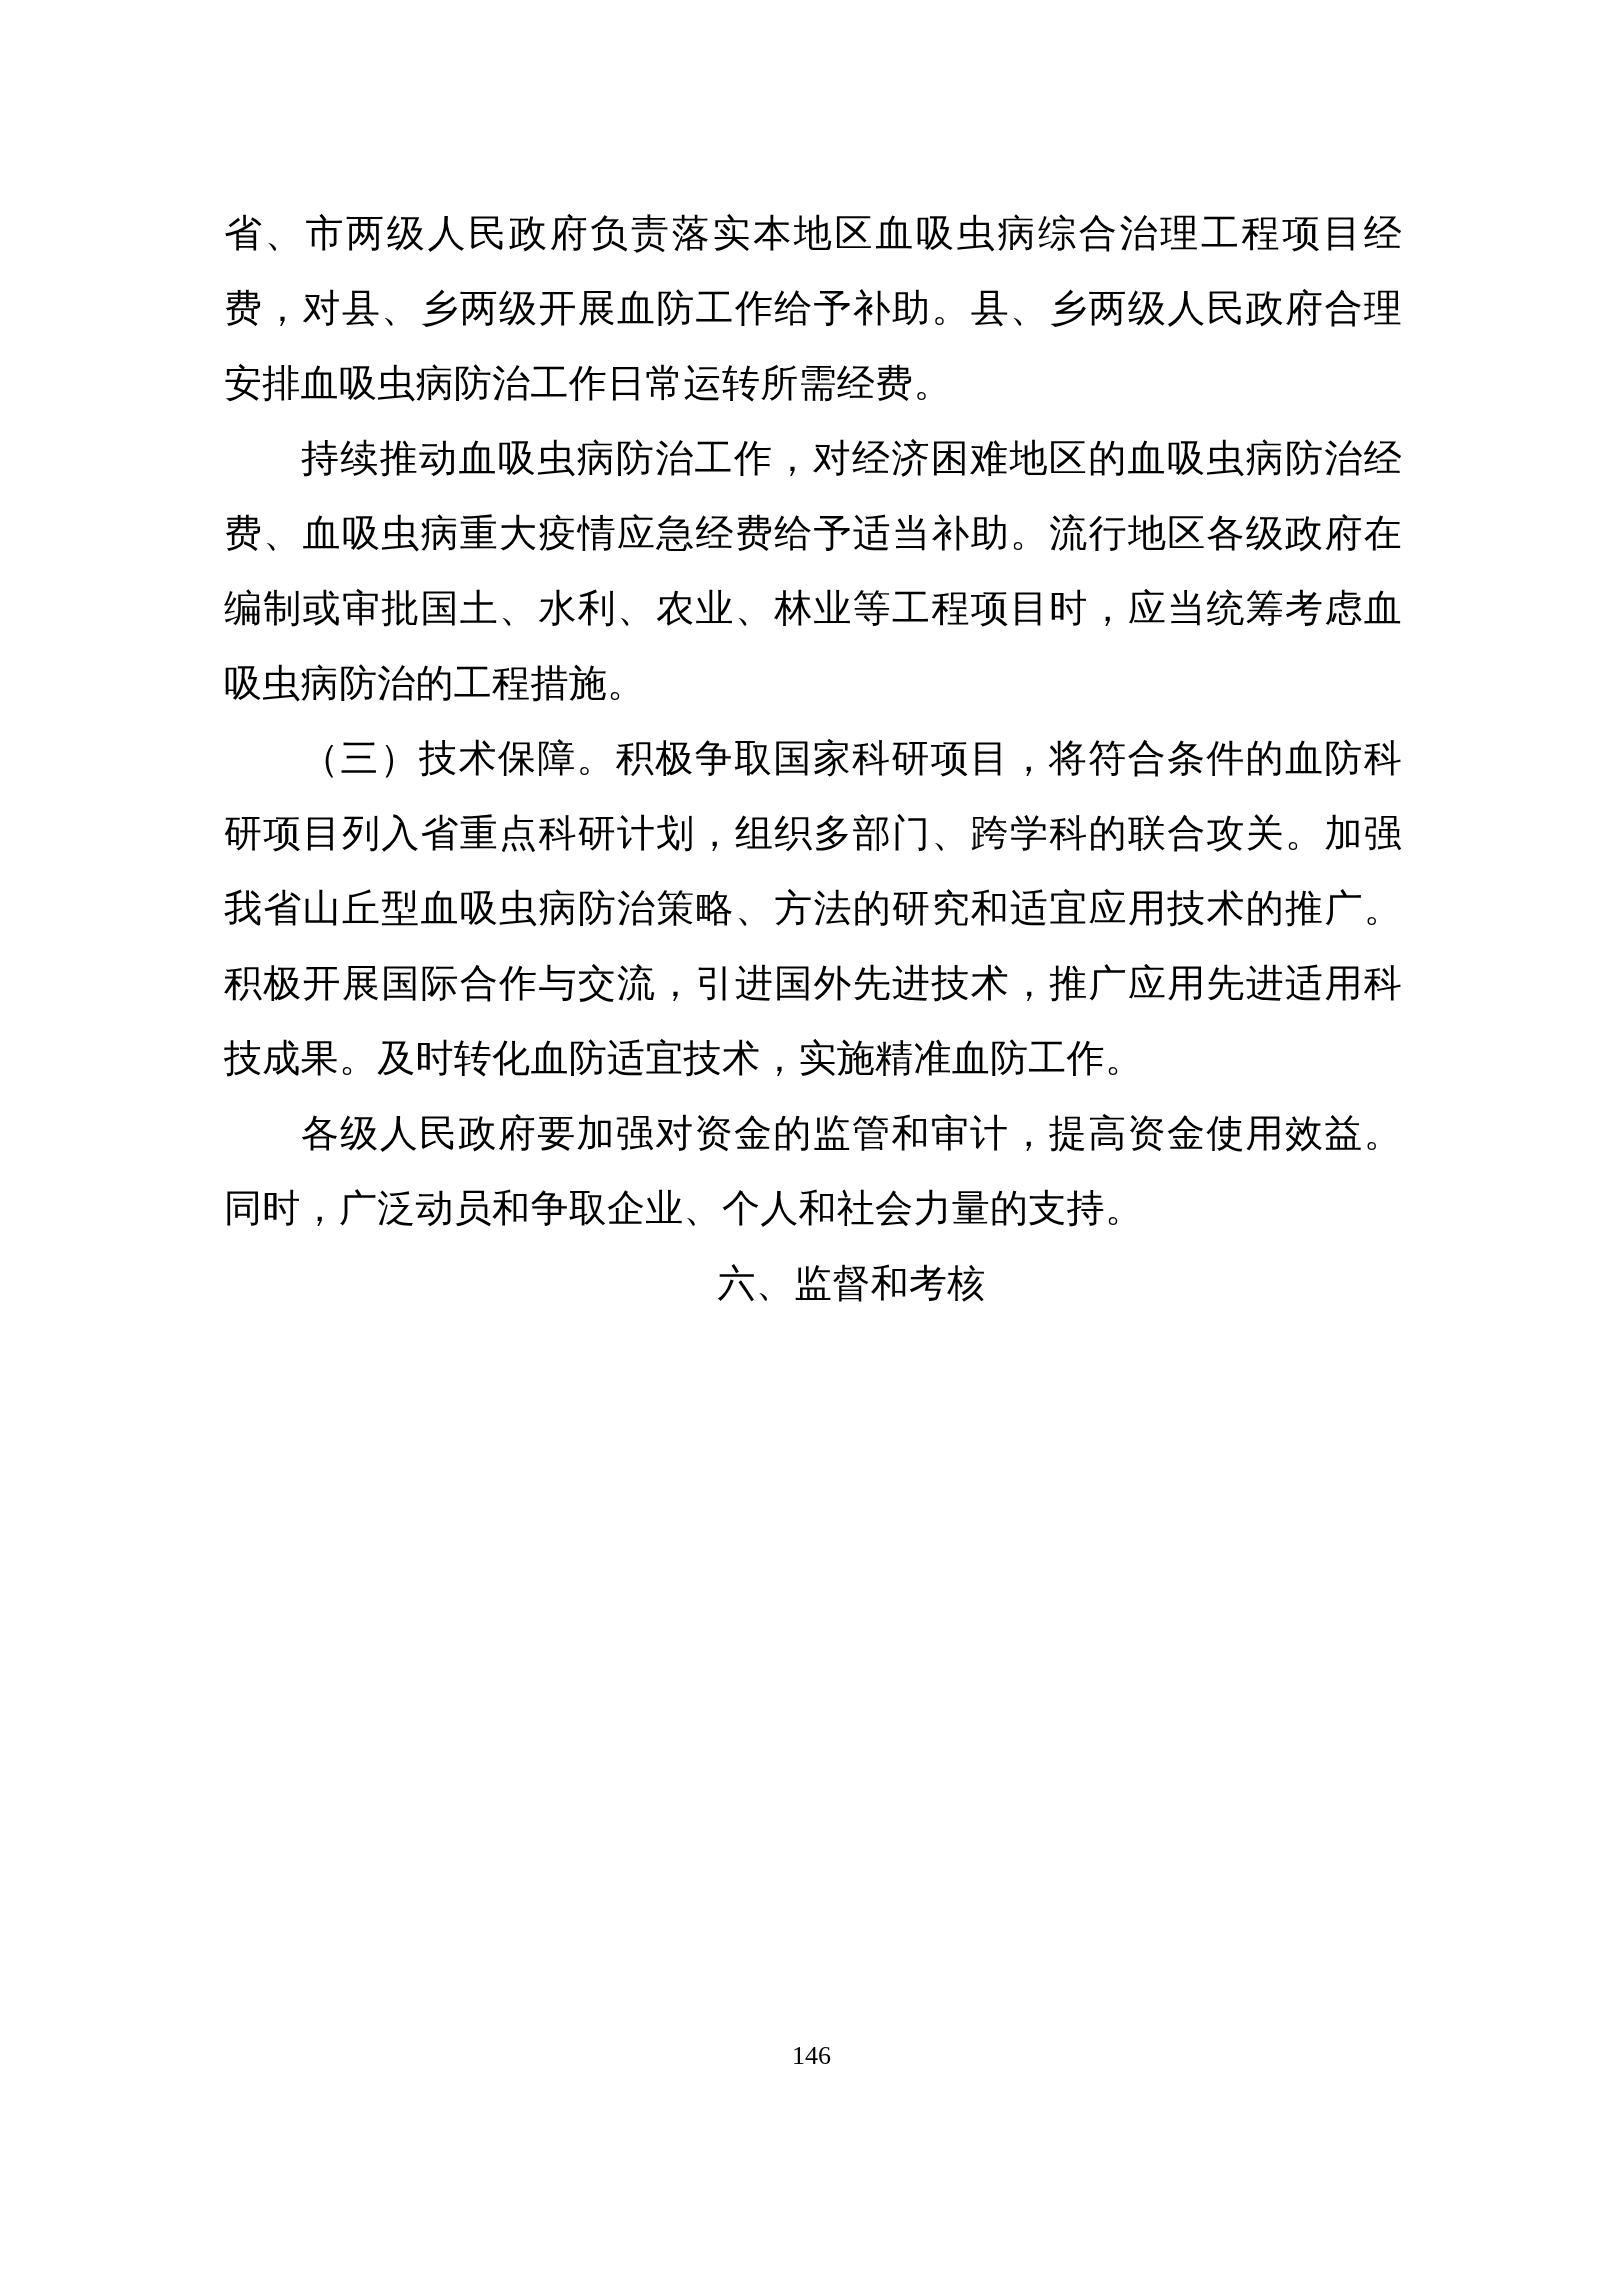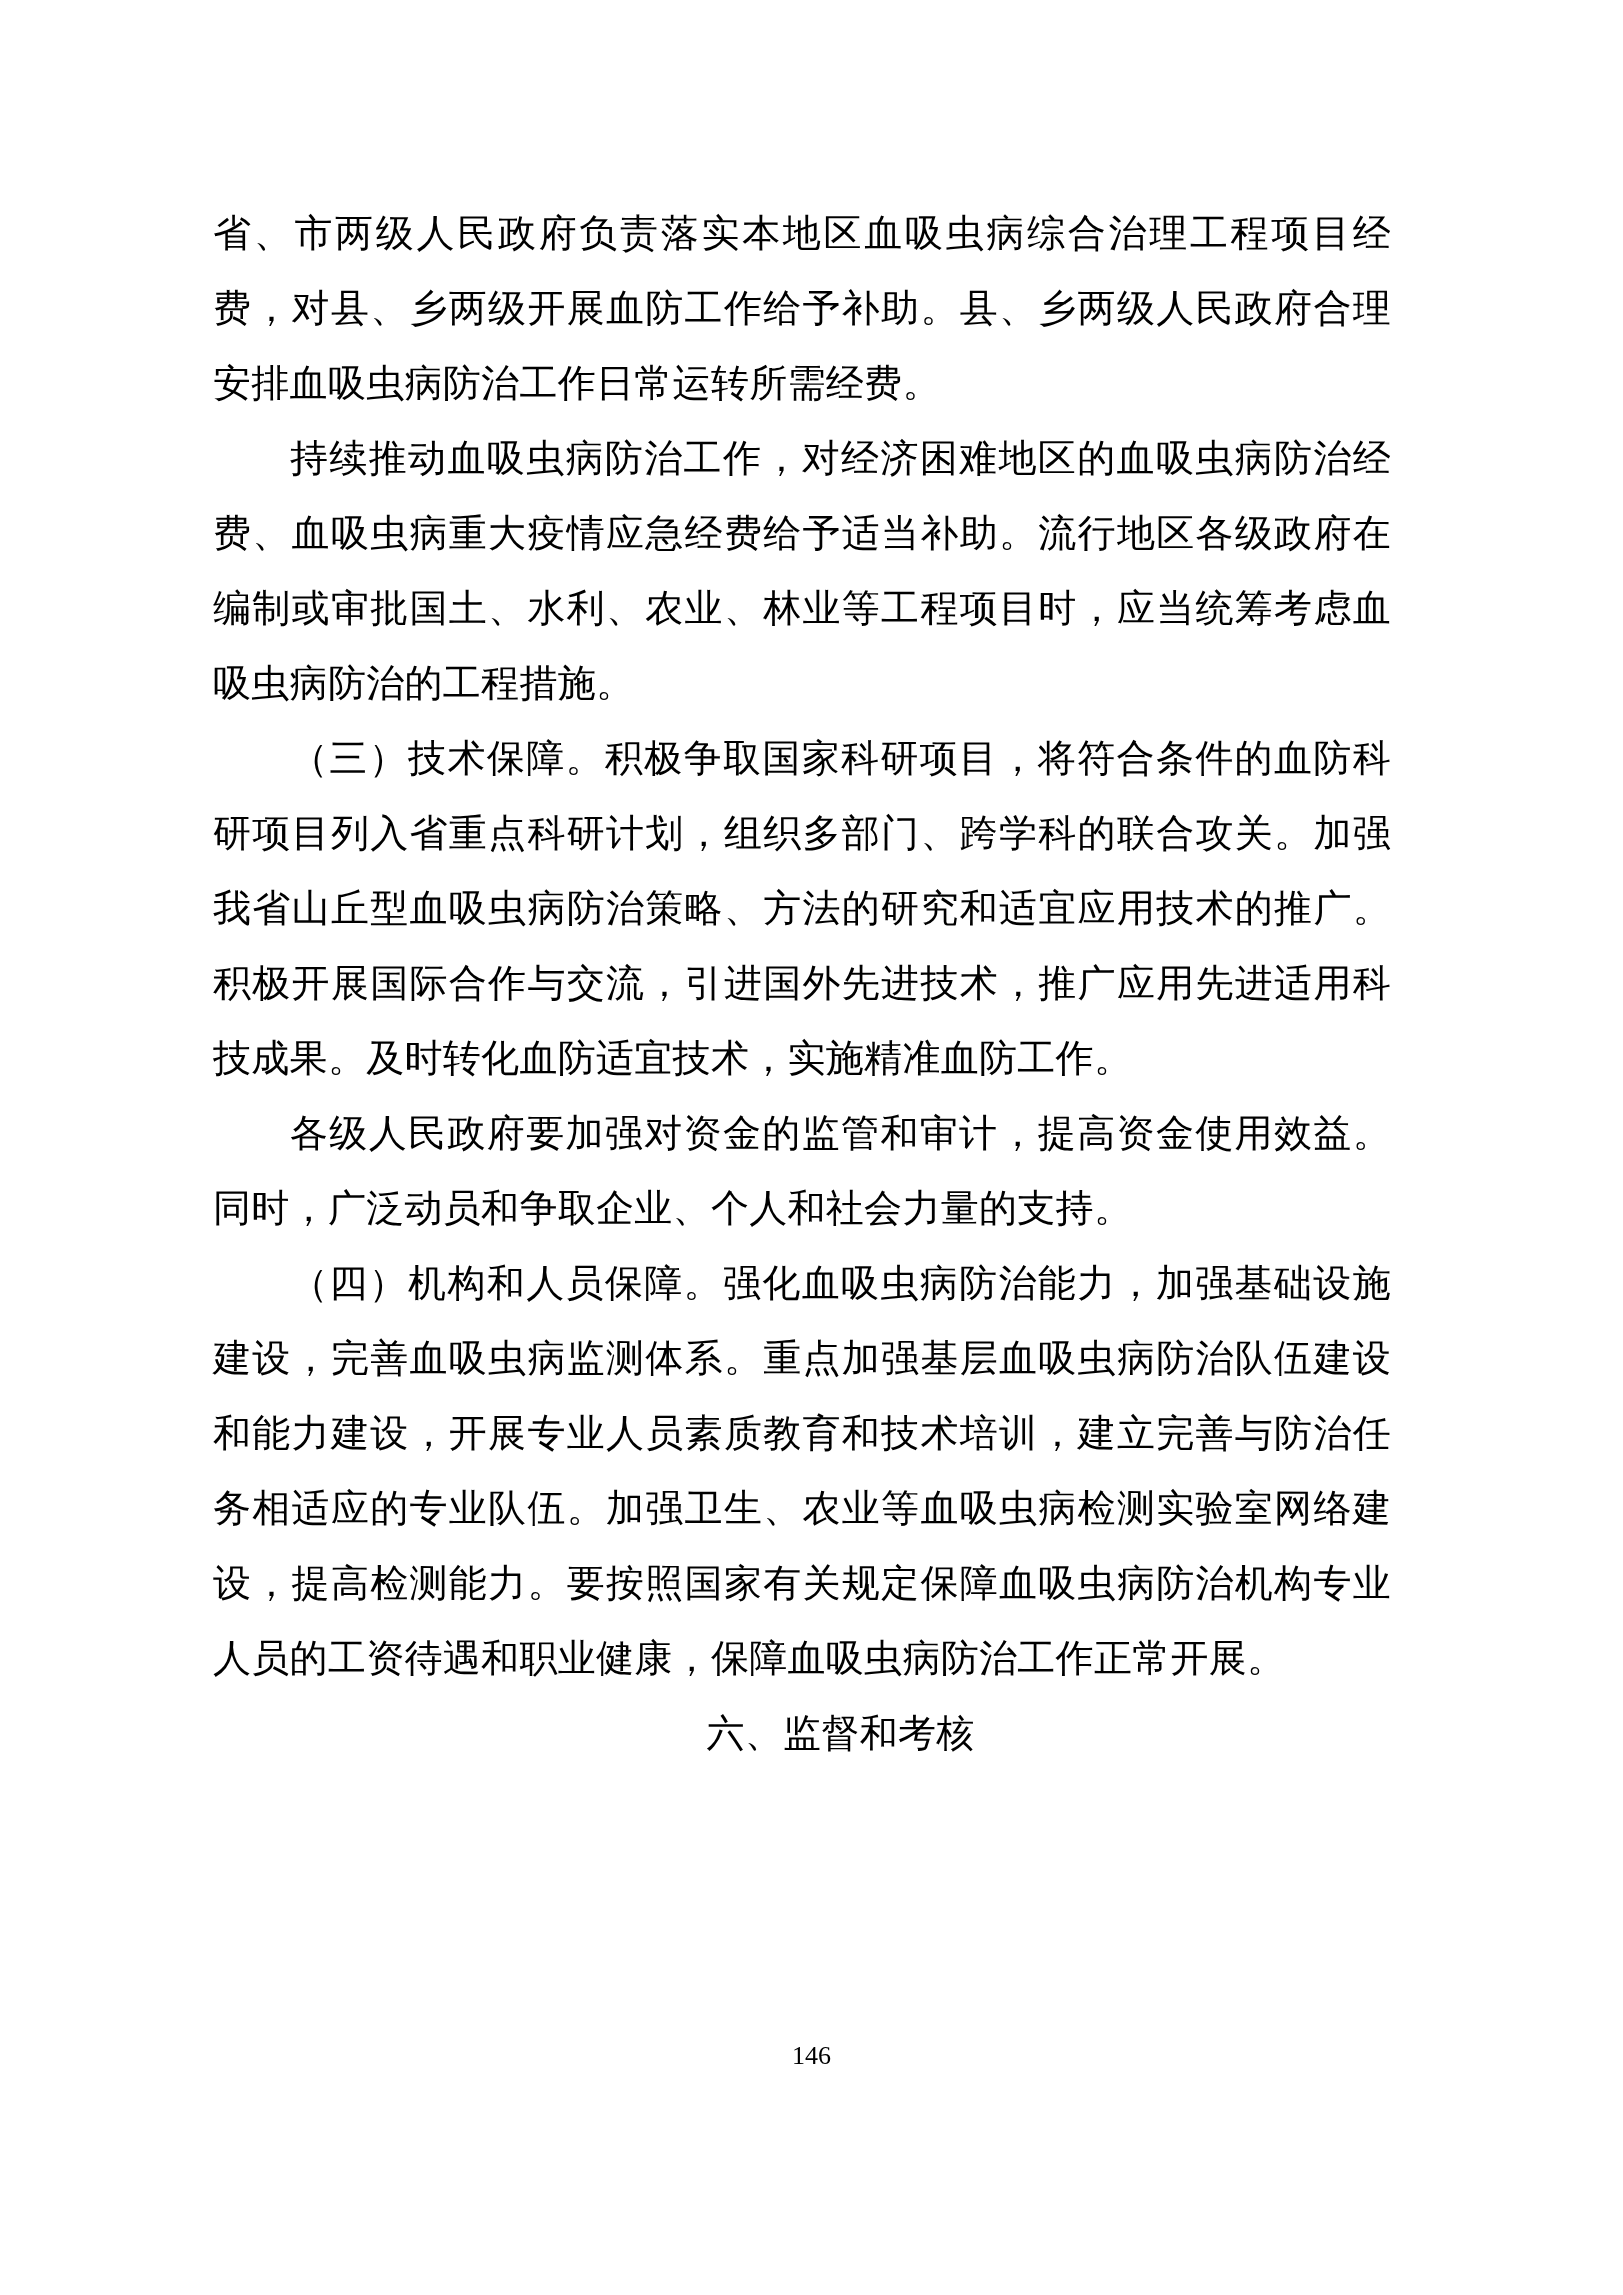--- a/index.html
+++ b/index.html
@@ -11,21 +11,21 @@
     position: relative;
     width: 1623px;
     height: 2295px;
     background: #ffffff;
     overflow: hidden;
     font-family: "Liberation Serif", serif;
     color: #000000;
   }
   .doc-body {
     position: absolute;
-    left: 213px;
+    left: 224px;
     top: 196px;
     width: 1178px;
   }
   .para {
     margin: 0;
     padding: 0;
     font-size: 38px;
     line-height: 75px;
     text-align: justify;
     text-justify: inter-ideograph;
@@ -52,18 +52,17 @@
 </style>
 </head>
 <body>
 
 <div class="page">
   <div class="doc-body">
       <p class="para">省、市两级人民政府负责落实本地区血吸虫病综合治理工程项目经费，对县、乡两级开展血防工作给予补助。县、乡两级人民政府合理安排血吸虫病防治工作日常运转所需经费。</p>
       <p class="para indent">持续推动血吸虫病防治工作，对经济困难地区的血吸虫病防治经费、血吸虫病重大疫情应急经费给予适当补助。流行地区各级政府在编制或审批国土、水利、农业、林业等工程项目时，应当统筹考虑血吸虫病防治的工程措施。</p>
       <p class="para indent">（三）技术保障。积极争取国家科研项目，将符合条件的血防科研项目列入省重点科研计划，组织多部门、跨学科的联合攻关。加强我省山丘型血吸虫病防治策略、方法的研究和适宜应用技术的推广。积极开展国际合作与交流，引进国外先进技术，推广应用先进适用科技成果。及时转化血防适宜技术，实施精准血防工作。</p>
       <p class="para indent">各级人民政府要加强对资金的监管和审计，提高资金使用效益。同时，广泛动员和争取企业、个人和社会力量的支持。</p>
-      <p class="para indent">（四）机构和人员保障。强化血吸虫病防治能力，加强基础设施建设，完善血吸虫病监测体系。重点加强基层血吸虫病防治队伍建设和能力建设，开展专业人员素质教育和技术培训，建立完善与防治任务相适应的专业队伍。加强卫生、农业等血吸虫病检测实验室网络建设，提高检测能力。要按照国家有关规定保障血吸虫病防治机构专业人员的工资待遇和职业健康，保障血吸虫病防治工作正常开展。</p>
       <p class="para indent heading">六、监督和考核</p>
     </div>
   <div class="page-number">146</div>
 </div>
 
 
 </body></html>

